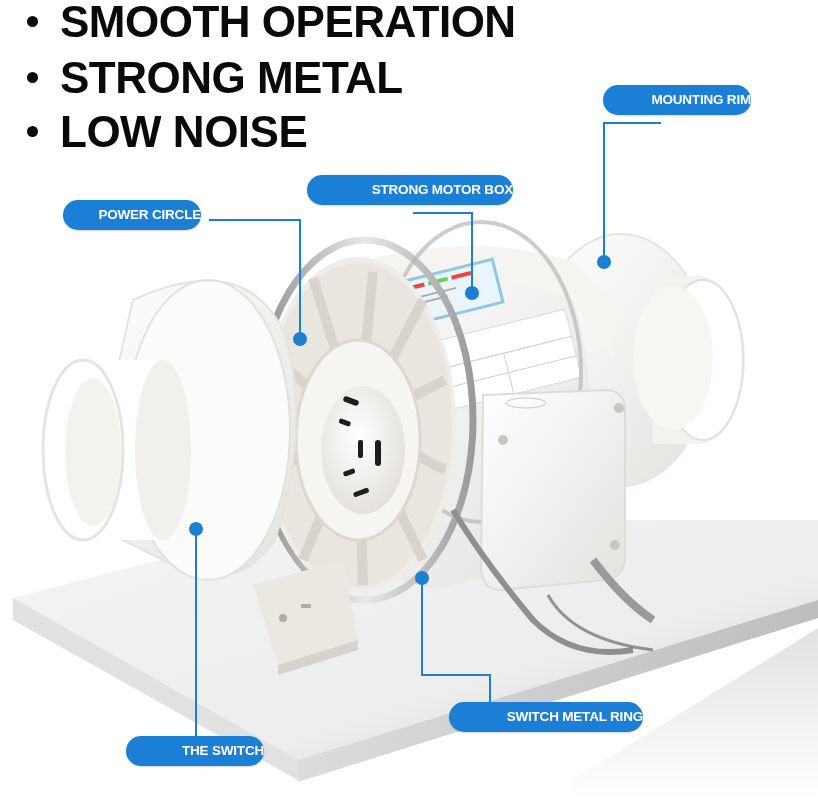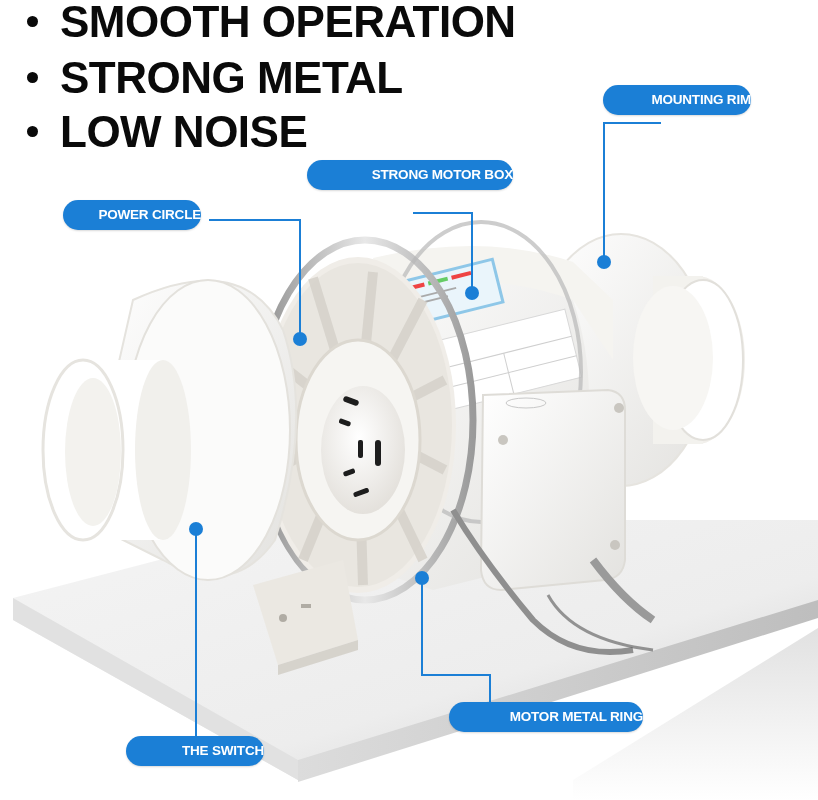--- a/index.html
+++ b/index.html
@@ -140,31 +140,31 @@
   </div>
   <div class="headline" style="top:110px;">
     <span class="dot"></span><span>LOW NOISE</span>
   </div>
 
   <div class="pill" style="left:590px; top:85px; width:148px;">MOUNTING RIM</div>
   <div class="line" style="left:590px; top:122px; width:58px; height:2px;"></div>
   <div class="line" style="left:590px; top:122px; width:2px; height:138px;"></div>
   <div class="dotpt" style="left:584px; top:255px;"></div>
 
-  <div class="pill" style="left:294px; top:160px; width:206px;">STRONG MOTOR BOX</div>
+  <div class="pill" style="left:294px; top:175px; width:206px;">STRONG MOTOR BOX</div>
   <div class="line" style="left:400px; top:212px; width:60px; height:2px;"></div>
   <div class="line" style="left:458px; top:212px; width:2px; height:78px;"></div>
   <div class="dotpt" style="left:452px; top:286px;"></div>
 
   <div class="pill" style="left:50px; top:200px; width:138px;">POWER CIRCLE</div>
   <div class="line" style="left:196px; top:219px; width:92px; height:2px;"></div>
   <div class="line" style="left:286px; top:219px; width:2px; height:120px;"></div>
   <div class="dotpt" style="left:280px; top:332px;"></div>
 
-  <div class="pill" style="left:436px; top:702px; width:194px;">MOTOR METAL RING</div>
+  <div class="pill" style="left:436px; top:702px; width:194px;">SWITCH METAL RING</div>
   <div class="line" style="left:408px; top:578px; width:2px; height:98px;"></div>
   <div class="line" style="left:408px; top:674px; width:70px; height:2px;"></div>
   <div class="line" style="left:476px; top:674px; width:2px; height:30px;"></div>
   <div class="dotpt" style="left:402px; top:571px;"></div>
 
   <div class="pill" style="left:113px; top:736px; width:138px;">THE SWITCH</div>
   <div class="line" style="left:182px; top:534px; width:2px; height:202px;"></div>
   <div class="dotpt" style="left:176px; top:522px;"></div>
 
 </div>

